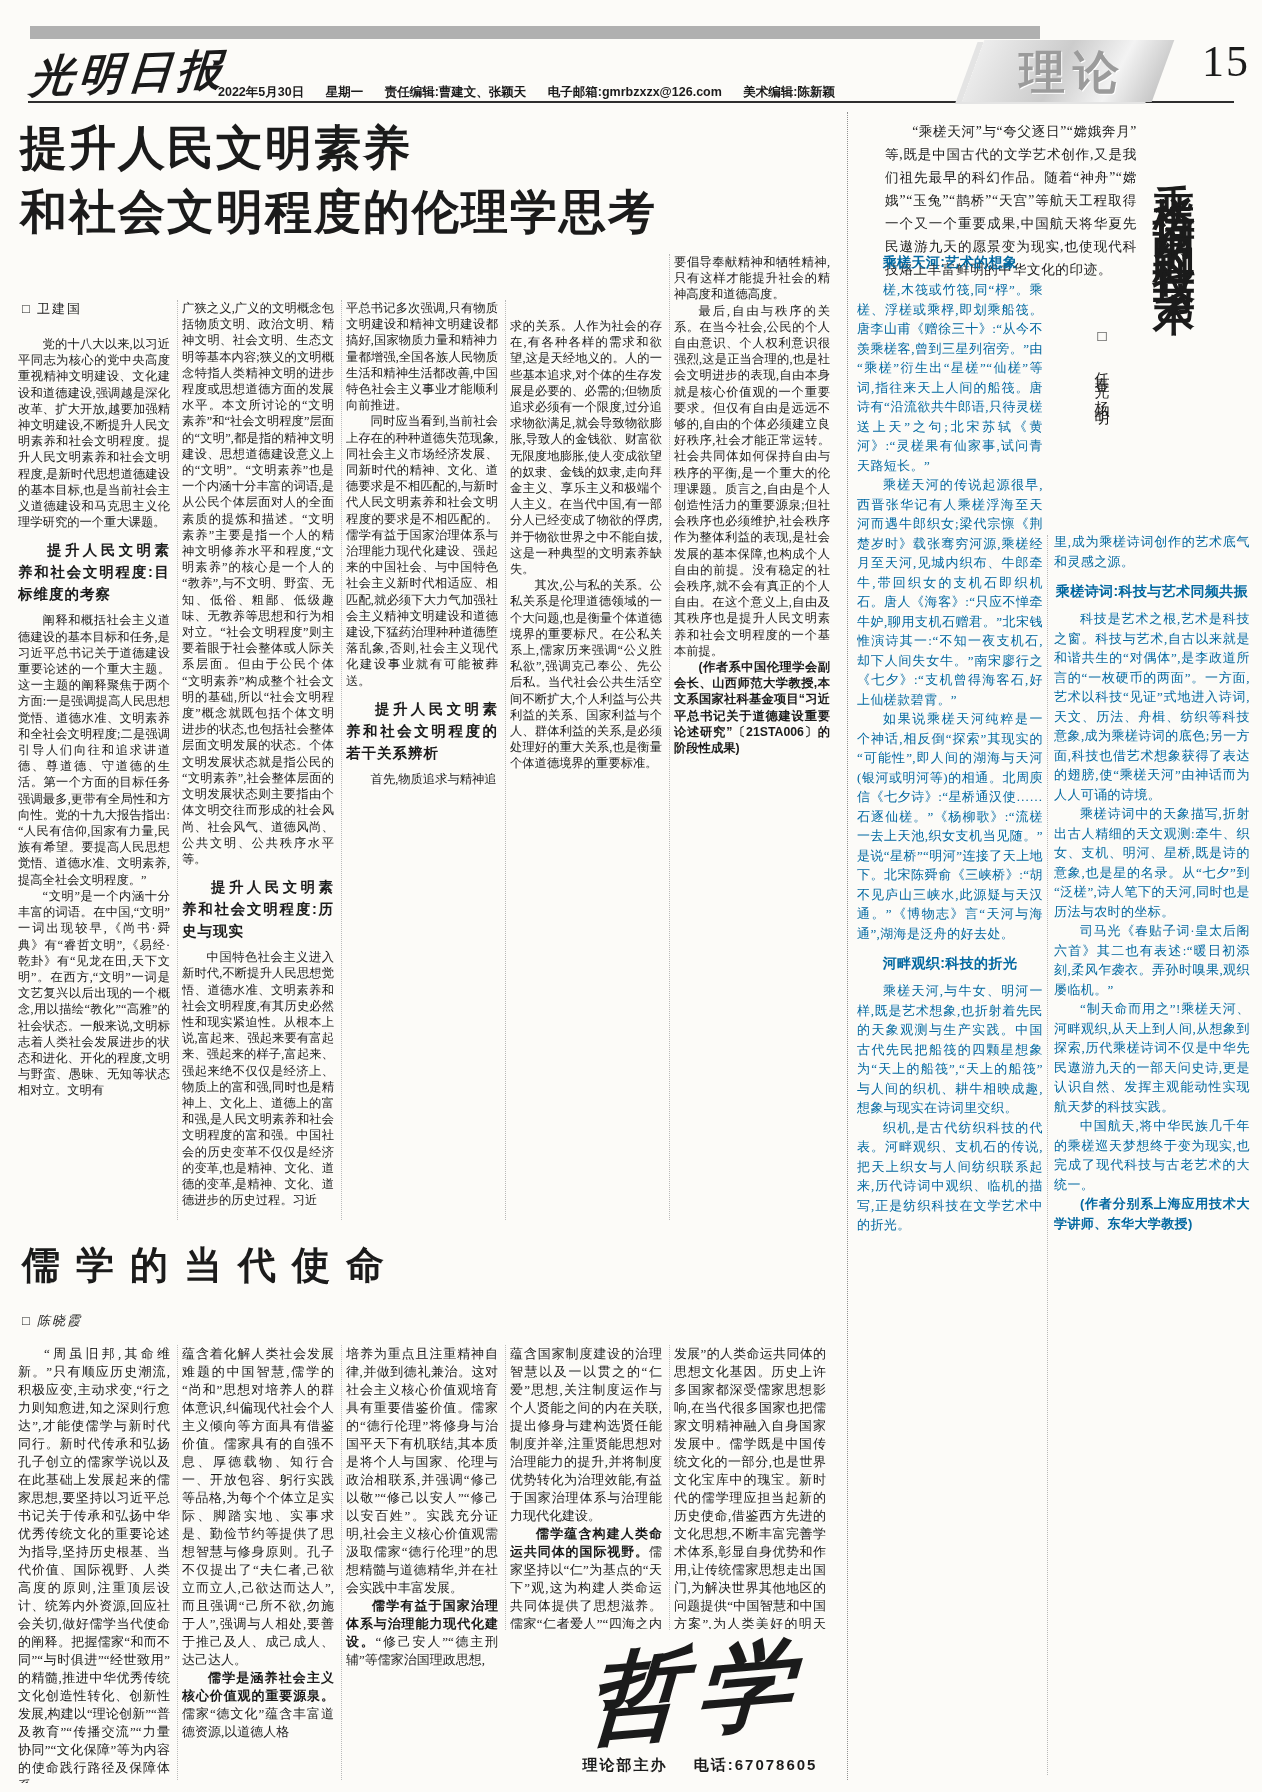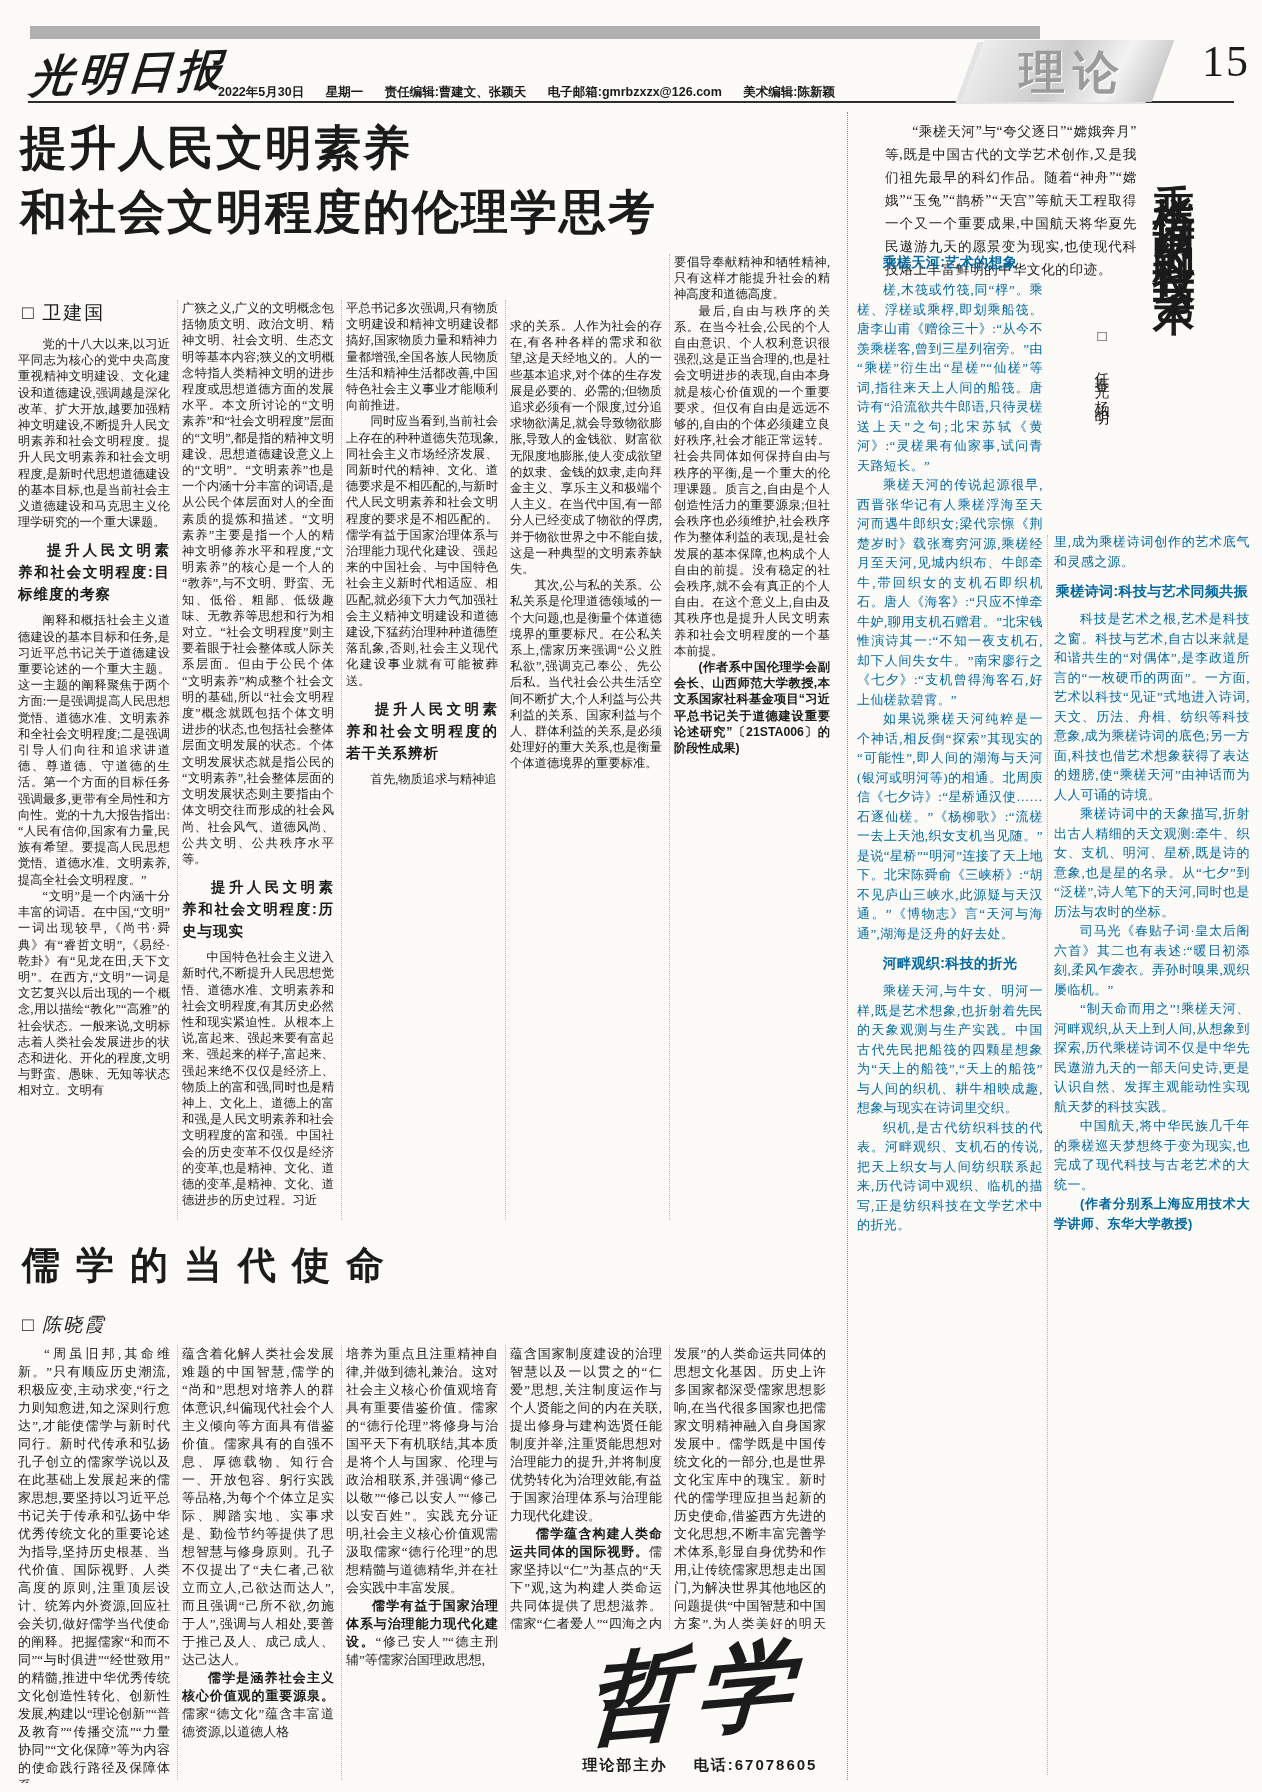--- a/index.html
+++ b/index.html
@@ -32,21 +32,21 @@
   .b-l{text-indent:2em;}
   .b-l strong,.b-n{font-family:"Liberation Sans","DejaVu Sans",sans-serif;}
   .b-n{font-weight:700;text-indent:2em;margin:0;}
   .b-h{font-family:"Liberation Sans","DejaVu Sans",sans-serif;font-weight:700;
        font-size:14.5px;line-height:22px;text-indent:2em;letter-spacing:1px;margin:9px 0 7px;}
   .b-hc{font-family:"Liberation Sans","DejaVu Sans",sans-serif;font-weight:700;
         font-size:14px;line-height:20px;text-align:center;text-indent:0;margin:10px 0 8px;}
   
   .main-title{left:20px;top:116px;width:660px;font-size:47px;line-height:64px;
               font-weight:900;letter-spacing:2px;}
-  .byline{font-size:19px;letter-spacing:2px;}
+  .byline{font-size:13px;letter-spacing:2px;}
   .mainby{left:22px;top:300px;}
   .ru-title{left:22px;top:1240px;width:640px;font-size:38px;font-weight:900;letter-spacing:16px;}
   .ruby{left:22px;top:1312px;font-style:italic;}
   
   .vdot{position:absolute;width:0;border-left:1px dotted #b8b8b8;}
   .vmain{border-left:1px dotted #8f8f8f;}
   
   .cc-intro{left:885px;top:120px;width:252px;font-size:13.6px;line-height:23px;
             letter-spacing:0.6px;text-align:justify;}
   .cc-intro p{margin:0;text-indent:2em;}

